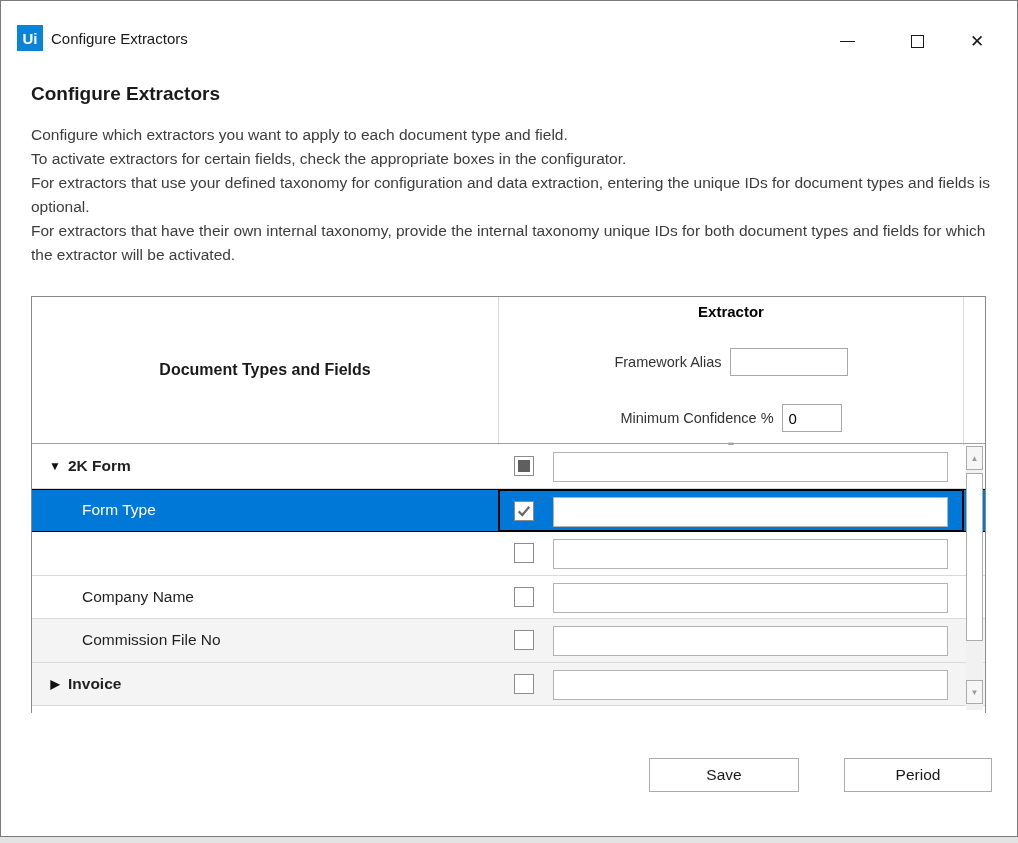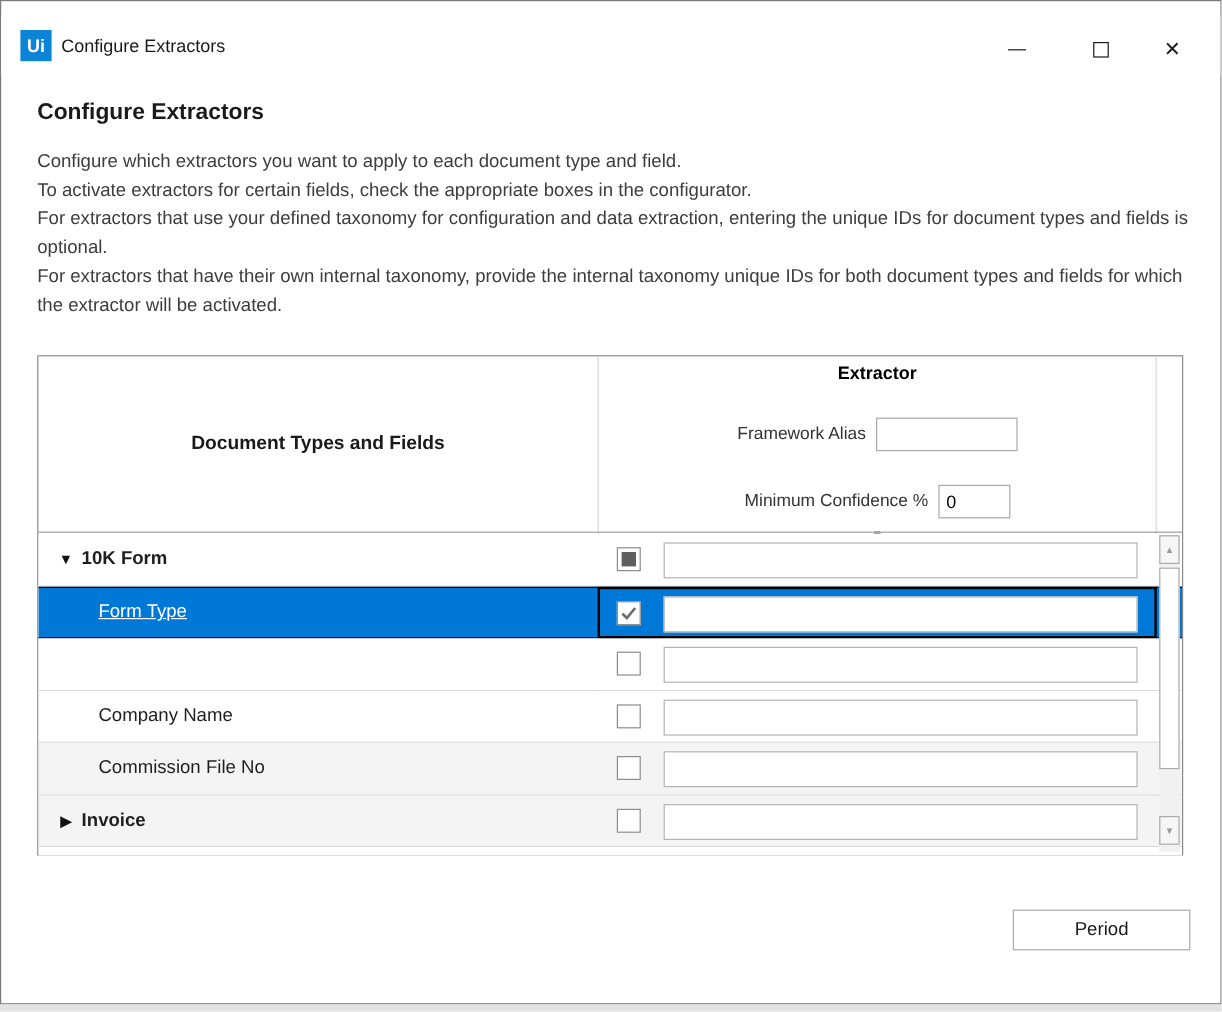--- a/index.html
+++ b/index.html
@@ -98,21 +98,21 @@
   .cb.indeterminate .inner-sq { display:block; }
   .cb svg { display:none; }
   .cb.checked svg { display:block; }
   .row-input {
     position:absolute; left:54px; top:7px; width:395px; height:30px;
     border:1px solid #b3b3b3; background:#fff; font-size:15px;
     font-family:"Liberation Sans", sans-serif; padding:0 6px; outline:none;
   }
   
   .row.selected { background:#0078D7; border-top:1px solid #000; border-bottom:1px solid #000; }
-  .row.selected .row-label { color:#fff;text-decoration:underline; }
+  .row.selected .row-label { color:#fff; }
   .row.selected .row-extract { outline:2px solid #000; outline-offset:-1px; }
   
   .scroll-col { position:absolute; left:932px; top:0; width:22px; height:100%; }
   .scrollbar {
     position:absolute; left:2px; top:149px; width:17px; bottom:2px; background:#f1f1f1;
   }
   .sb-btn {
     position:absolute; left:0; width:17px; height:24px; background:#f6f6f6;
     border:1px solid #ababab; display:flex; align-items:center; justify-content:center;
     font-size:8px; color:#9a9a9a; cursor:pointer;
@@ -181,21 +181,21 @@
             <path d="M19.14,12.94c0.04-0.3,0.06-0.61,0.06-0.94c0-0.32-0.02-0.64-0.07-0.94l2.03-1.58c0.18-0.14,0.23-0.41,0.12-0.61 l-1.92-3.32c-0.12-0.22-0.37-0.29-0.59-0.22l-2.39,0.96c-0.5-0.38-1.03-0.7-1.62-0.94L14.4,2.81c-0.04-0.24-0.24-0.41-0.48-0.41 h-3.84c-0.24,0-0.43,0.17-0.47,0.41L9.25,5.35C8.66,5.59,8.12,5.92,7.63,6.29L5.24,5.33c-0.22-0.08-0.47,0-0.59,0.22L2.74,8.87 C2.62,9.08,2.66,9.34,2.86,9.48l2.03,1.58C4.84,11.36,4.8,11.69,4.8,12s0.02,0.64,0.07,0.94l-2.03,1.58 c-0.18,0.14-0.23,0.41-0.12,0.61l1.92,3.32c0.12,0.22,0.37,0.29,0.59,0.22l2.39-0.96c0.5,0.38,1.03,0.7,1.62,0.94l0.36,2.54 c0.05,0.24,0.24,0.41,0.48,0.41h3.84c0.24,0,0.44-0.17,0.47-0.41l0.36-2.54c0.59-0.24,1.13-0.56,1.62-0.94l2.39,0.96 c0.22,0.08,0.47,0,0.59-0.22l1.92-3.32c0.12-0.22,0.07-0.47-0.12-0.61L19.14,12.94z M12,15.6c-1.98,0-3.6-1.62-3.6-3.6 s1.62-3.6,3.6-3.6s3.6,1.62,3.6,3.6S13.98,15.6,12,15.6z"></path>
           </svg>
         </div>
       </div>
     </div>
 
     <div class="grid-body" id="rows-container">
         <div class="row group">
           <div class="row-label">
             <span class="tri">▼</span>
-            <span class="lbl">10K Form</span>
+            <span class="lbl">2K Form</span>
           </div>
           <div class="row-extract">
             <div class="cb indeterminate">
               <div class="inner-sq"></div>
             </div>
             <input class="row-input" value="" style="">
           </div>
         </div>
         <div class="row field selected">
           <div class="row-label">
@@ -251,16 +251,17 @@
 
     <div class="scroll-col">
       <div class="scrollbar">
         <div class="sb-btn sb-up">▲</div>
         <div class="sb-thumb"></div>
         <div class="sb-btn sb-down">▼</div>
       </div>
     </div>
   </div>
 
+  <button class="footer-btn btn-save">Save</button>
   <button class="footer-btn btn-cancel">Period</button>
 </div>
 
 <div class="bottom-strip"></div>
 
 </body></html>

